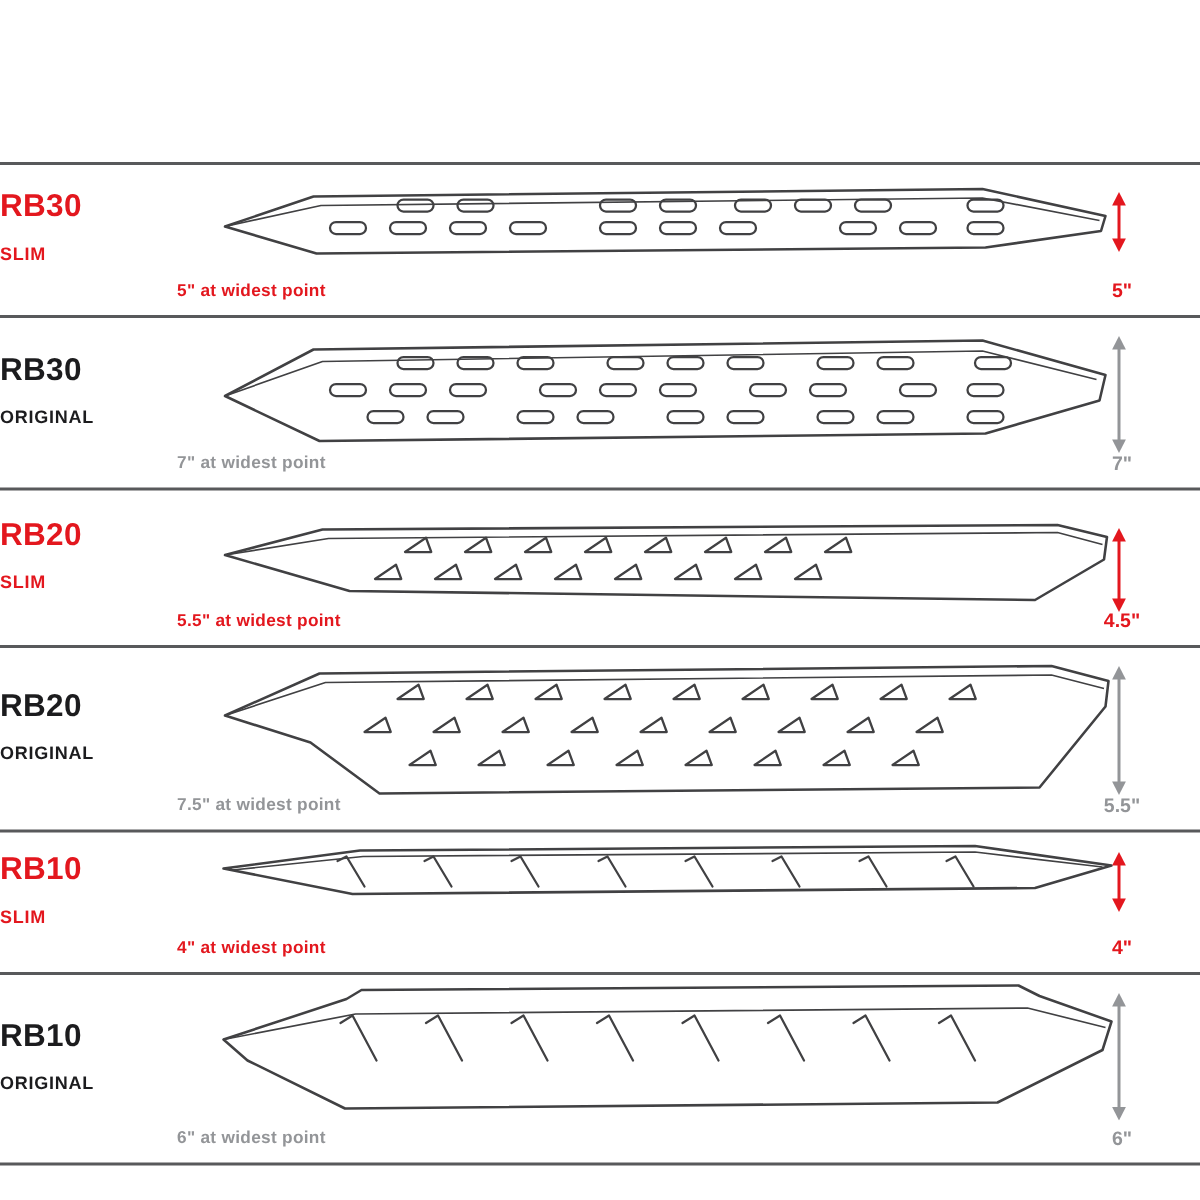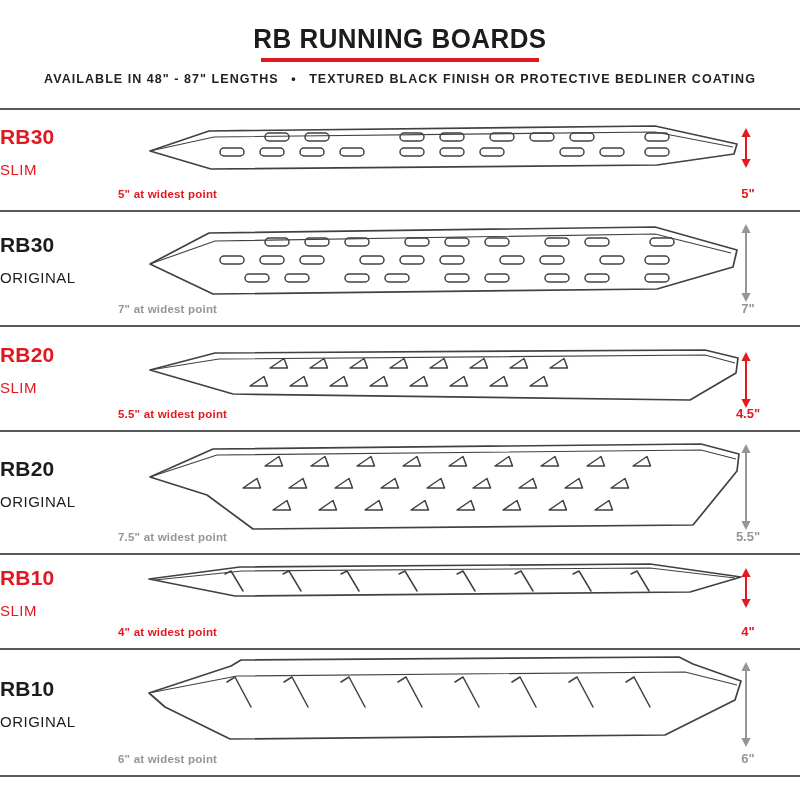--- a/index.html
+++ b/index.html
@@ -16,21 +16,21 @@
   .subtitle{margin-top:10px;font-size:12.5px;font-weight:700;letter-spacing:1.05px;color:#222;white-space:nowrap;}
   .subtitle .sep{margin:0 8px;}
 
   
   .row{position:absolute;left:0;width:100%;border-top:2px solid var(--line);box-sizing:border-box;}
   .bottom-rule{position:absolute;left:0;width:100%;border-top:2px solid var(--line);}
 
   .label{position:absolute;left:0;top:4px;bottom:22px;width:103px;display:flex;
          flex-direction:column;align-items:flex-start;justify-content:center;}
   .model{font-size:21px;font-weight:800;line-height:1;letter-spacing:.2px;}
-  .variant{margin-top:15px;font-size:15px;font-weight:400;letter-spacing:.5px;line-height:1;}
+  .variant{margin-top:15px;font-size:12px;font-weight:700;letter-spacing:.5px;line-height:1;}
   .slim .model,.slim .variant{color:var(--red);}
   .original .model,.original .variant{color:var(--ink);}
 
   .caption{position:absolute;left:118px;bottom:10px;font-size:11.5px;font-weight:700;letter-spacing:.2px;}
   .dim-label{position:absolute;right:28px;width:48px;bottom:9px;font-size:13px;font-weight:700;text-align:center;}
   .slim .caption,.slim .dim-label{color:var(--red);}
   .original .caption,.original .dim-label{color:var(--gray);}
 
   .dim-arrow{position:absolute;right:46px;}
   .slim .dim-arrow{color:var(--red);}
@@ -50,29 +50,20 @@
   <defs>
     <rect id="slot" width="24" height="8" rx="4"></rect>
     <path id="fin" d="M2 11 L16 1.5 L19.5 11 Z"></path>
     <path id="slash-sm" d="m0 3 l6 -3 l12 20"></path>
     <path id="slash-lg" d="m0 5 l8 -5 l16 30"></path>
   </defs>
 </svg>
 
 <div class="page">
 
-  <header class="header">
-    <div class="title">RB RUNNING BOARDS</div>
-    <div class="title-underline"></div>
-    <div class="subtitle">
-      <span>AVAILABLE IN 48" - 87" LENGTHS</span>
-      <span class="sep">•</span>
-      <span>TEXTURED BLACK FINISH OR PROTECTIVE BEDLINER COATING</span>
-    </div>
-  </header>
 
   <section class="row slim" style="top:108px;height:102px;">
     <div class="label">
       <div class="model">RB30</div>
       <div class="variant">SLIM</div>
     </div>
     <svg class="board" style="left:145px;top:10px;" width="600" height="58" viewBox="0 0 600 58">
       <path class="outline" d="M5 31 L64 11 L510 6 L592 24 L589 34 L512 45 L66 49 Z"></path>
       <path class="inner" d="M5 31 L69 17 L510 12 L588 27"></path>
       <g>

